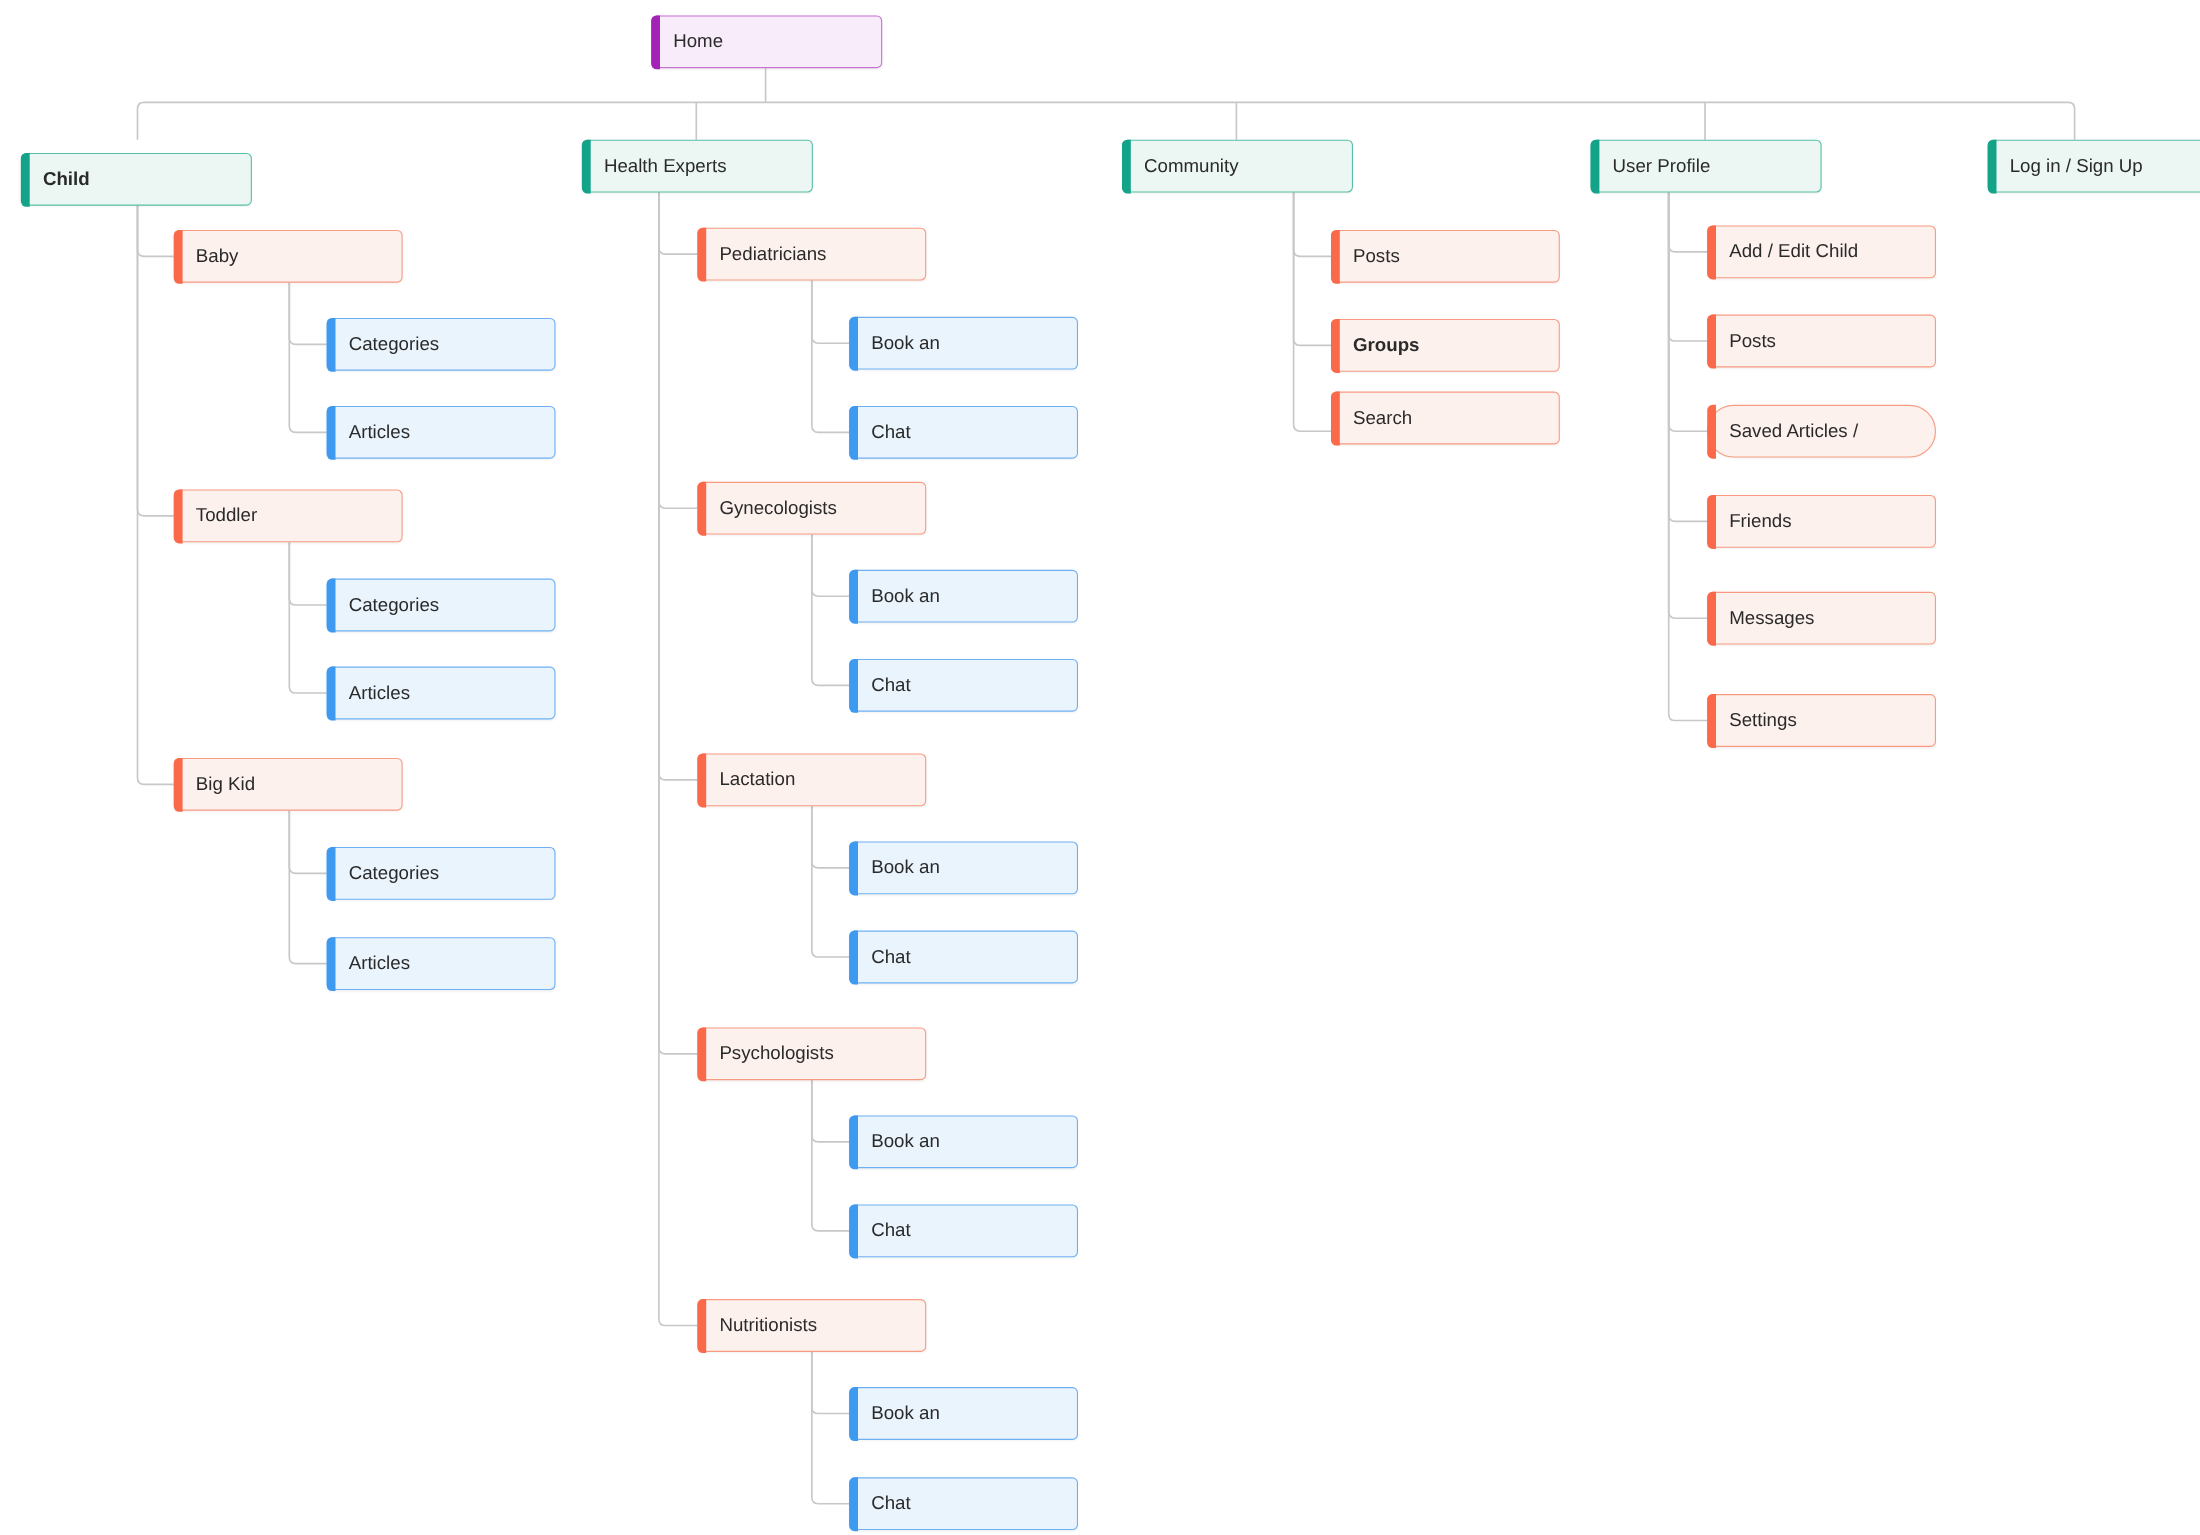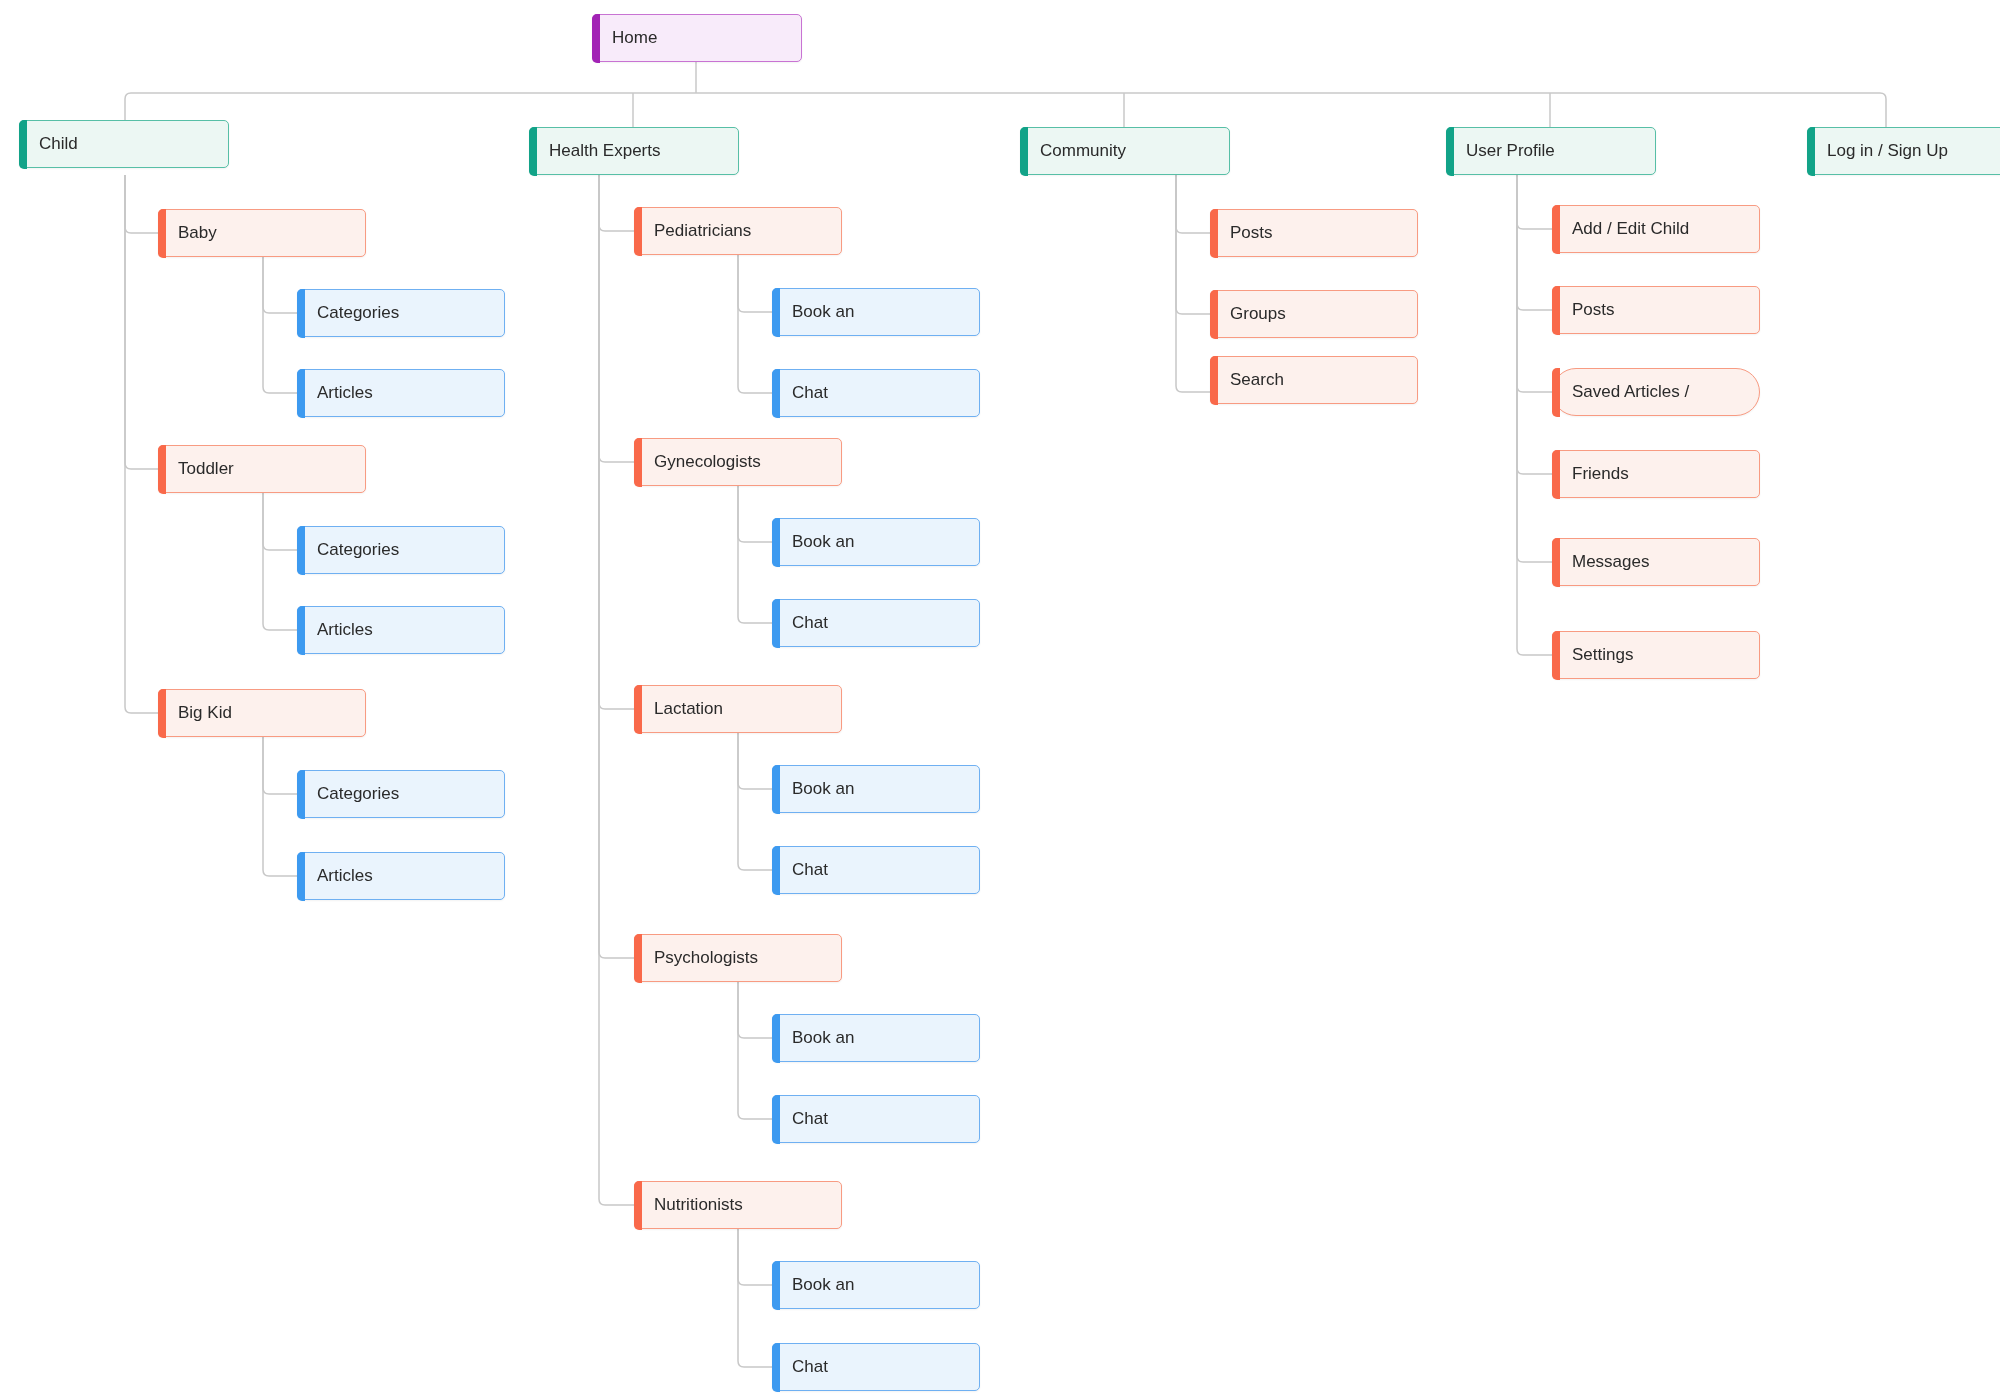--- a/index.html
+++ b/index.html
@@ -97,21 +97,21 @@
       <path d="M1517,175 V468 Q1517,474 1523,474 H1552"></path>
       <path d="M1517,175 V556 Q1517,562 1523,562 H1552"></path>
       <path d="M1517,175 V649 Q1517,655 1523,655 H1552"></path>
     </g>
   </svg>
 
   <div class="n purple" style="left:592px;top:14px;">
     <span class="lbl">Home</span>
   </div>
 
-  <div class="n teal" style="left:19px;top:120px;">
+  <div class="n teal" style="left:19px;top:139px;font-weight:bold;">
     <span class="lbl">Child</span>
   </div>
   <div class="n teal" style="left:529px;top:127px;">
     <span class="lbl">Health Experts</span>
   </div>
   <div class="n teal" style="left:1020px;top:127px;">
     <span class="lbl">Community</span>
   </div>
   <div class="n teal" style="left:1446px;top:127px;">
     <span class="lbl">User Profile</span>
@@ -190,21 +190,21 @@
   <div class="n blue" style="left:772px;top:1261px;">
     <span class="lbl">Book an</span>
   </div>
   <div class="n blue" style="left:772px;top:1343px;">
     <span class="lbl">Chat</span>
   </div>
 
   <div class="n coral" style="left:1210px;top:209px;">
     <span class="lbl">Posts</span>
   </div>
-  <div class="n coral" style="left:1210px;top:290px;">
+  <div class="n coral" style="left:1210px;top:290px;font-weight:bold;">
     <span class="lbl">Groups</span>
   </div>
   <div class="n coral" style="left:1210px;top:356px;">
     <span class="lbl">Search</span>
   </div>
 
   <div class="n coral" style="left:1552px;top:205px;">
     <span class="lbl">Add / Edit Child</span>
   </div>
   <div class="n coral" style="left:1552px;top:286px;">

